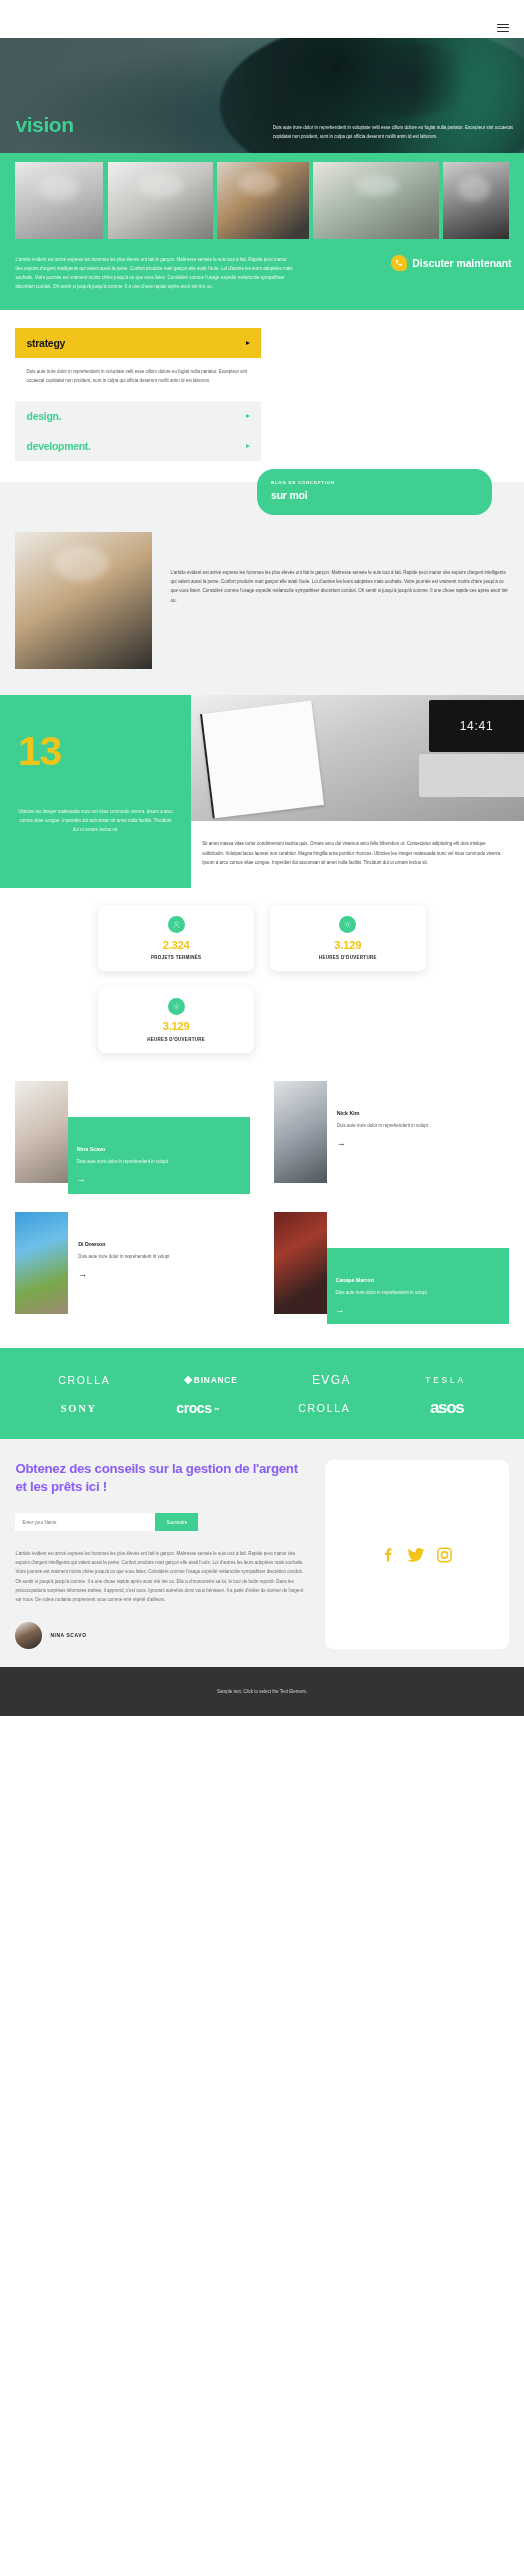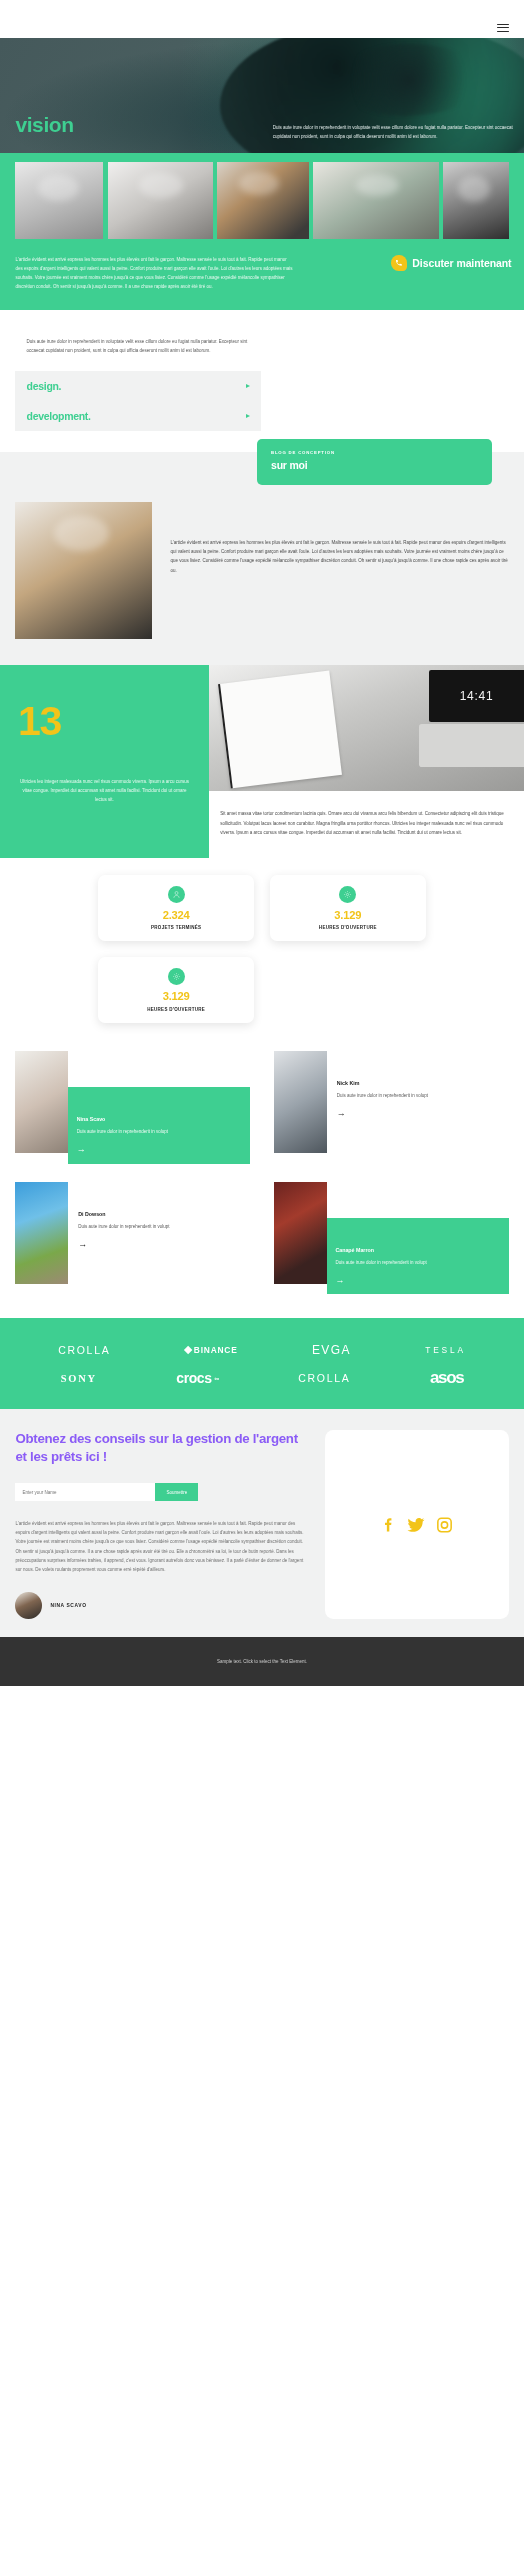--- a/index.html
+++ b/index.html
@@ -76,30 +76,30 @@
   .acc-head.open .acc-title{ color:#161616; }
   .acc-head.plain .acc-title{ color:#3ecf91; }
   .caret{ width:0; height:0; border-left:4.2px solid currentColor; border-top:2.8px solid transparent; border-bottom:2.8px solid transparent; }
   .acc-head.open .caret{ color:#161616; }
   .acc-head.plain .caret{ color:#3ecf91; }
   .acc-body{ padding:9.8px 11.2px 15.4px; font-size:4.5px; line-height:2.0; color:#575757; }
 
   
   .blog{ background:#f1f2f2; position:relative; padding-bottom:26.6px; }
   .blog-card{ position:absolute; left:257px; top:-12.6px; width:235px; height:46px;
-     background:#3ecf91; border-radius:5px; padding:11.2px 14px; }
+     background:#3ecf91; border-radius:17px; padding:11.2px 14px; }
   .blog-kicker{ font-size:4.3px; font-weight:700; letter-spacing:0.8px; color:#ffffff; }
   .blog-title{ font-size:10.5px; font-weight:700; color:#ffffff; margin-top:3.5px; letter-spacing:-0.2px; }
   .blog-row{ display:flex; gap:18px; padding:50px 15.4px 0; }
   .blog-img{ width:137px; height:137px; background:linear-gradient(150deg,#ece9e4,#c3a67f 45%,#2f2e2c); position:relative; overflow:hidden; }
   .blog-text{ flex:1; font-size:4.5px; line-height:2.05; color:#4a4a4a; padding-top:36px; }
 
   
   .thirteen{ display:flex; background:#ffffff; }
-  .thirteen-left{ width:209px; background:#3ecf91; padding:36px 18px 24px; }
+  .thirteen-left{ width:191px; background:#3ecf91; padding:36px 18px 24px; }
   .big13{ font-size:41px; font-weight:800; color:#f2c41a; line-height:1; letter-spacing:-1.4px; }
   .thirteen-left p{ font-size:4.5px; line-height:2.0; color:#eafaf2; margin-top:35px; text-align:center; }
   .thirteen-right{ flex:1; }
   .deskimg{ height:126px; background:linear-gradient(160deg,#efefee,#c9c9c7 40%,#9a9a98); position:relative; overflow:hidden; }
   .screen{ position:absolute; right:0; top:4.2px; width:95px; height:52px; background:#141414; border-radius:2.1px 0 0 2.1px;
      display:flex; align-items:center; justify-content:center; }
   .screen span{ font-size:12px; color:#f4f4f4; font-weight:300; letter-spacing:0.7px; }
   .kbd{ position:absolute; right:0; top:59px; width:105px; height:43px; background:#d6d6d4; border-radius:2.8px 0 0 2.8px; }
   .notebook{ position:absolute; left:15.4px; top:11.2px; width:112px; height:105px; background:#fbfbfa;
      box-shadow:0 1.4px 3.5px rgba(0,0,0,.2); transform:rotate(-7deg); border-left:2.8px solid #222; }
@@ -214,20 +214,24 @@
         <svg viewBox="0 0 24 24">
             <path d="M6.6 10.8c1.4 2.8 3.8 5.2 6.6 6.6l2.2-2.2c.3-.3.7-.4 1-.2 1.2.4 2.4.6 3.6.6.6 0 1 .4 1 1V20c0 .6-.4 1-1 1C10.6 21 3 13.4 3 4c0-.6.4-1 1-1h3.5c.6 0 1 .4 1 1 0 1.3.2 2.5.6 3.6.1.4 0 .8-.2 1l-2.3 2.2z"></path>
           </svg>
       </div>
       <div class="chat-label">Discuter maintenant</div>
     </div>
   </div>
 
   <div class="accordion">
     <div class="acc-inner">
+      <div class="acc-head open">
+        <span class="acc-title">strategy</span>
+        <span class="caret"></span>
+      </div>
       <div class="acc-body">Duis aute irure dolor in reprehenderit in voluptate velit esse cillum dolore eu fugiat nulla pariatur. Excepteur sint occaecat cupidatat non proident, sunt in culpa qui officia deserunt mollit anim id est laborum.</div>
 
       <div class="acc-head plain">
         <span class="acc-title">design.</span>
         <span class="caret"></span>
       </div>
 
       <div class="acc-head plain">
         <span class="acc-title">development.</span>
         <span class="caret"></span>

